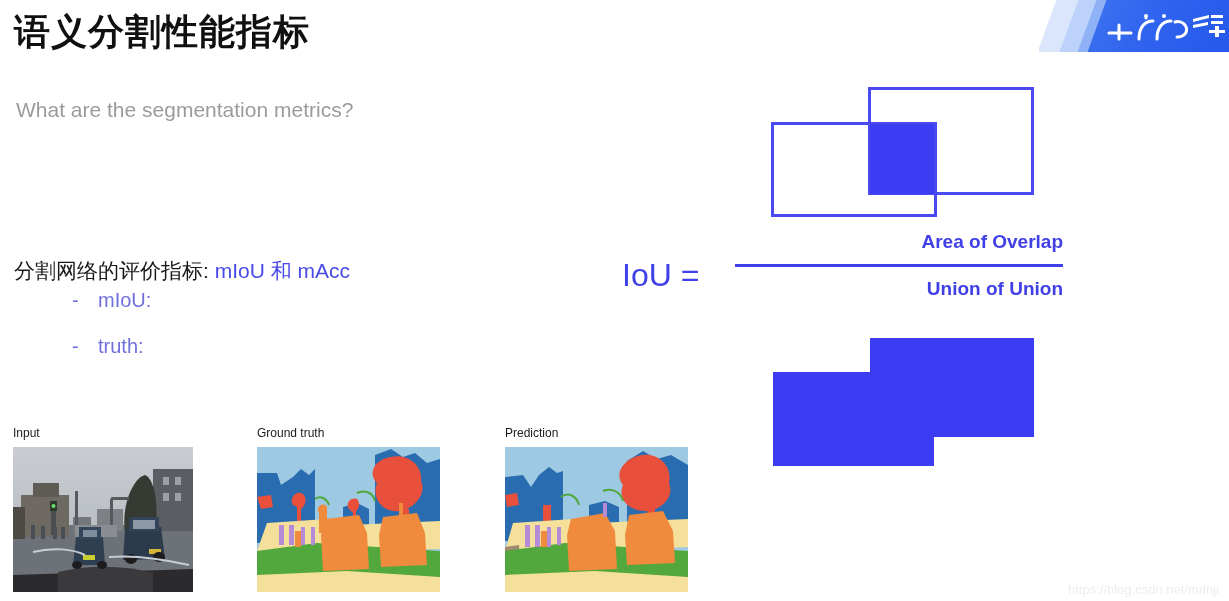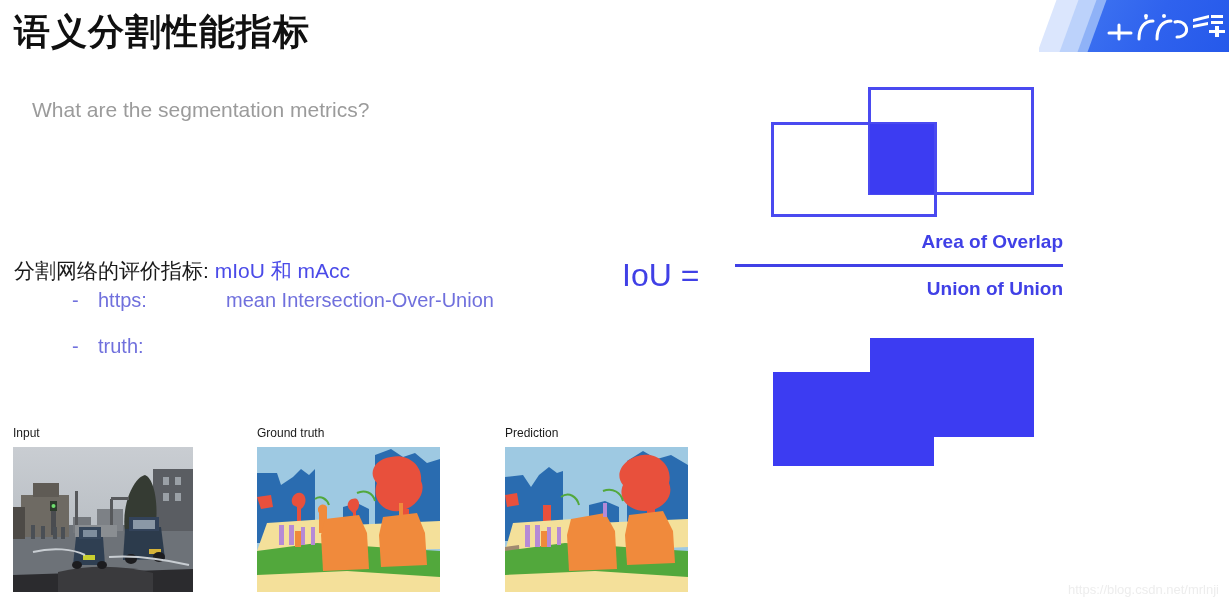--- a/index.html
+++ b/index.html
@@ -38,21 +38,21 @@
   .logo-mark svg { display:block; }
 
   
   .page-title {
     position: absolute; left: 14px; top: 8px;
     font-size: 36px; font-weight: bold; color: #101010;
     letter-spacing: 1px;
   }
   .page-subtitle {
     position: absolute; left: 16px; top: 98px;
-    font-size: 21px; color: #9b9b9b; font-weight: normal; margin-left: 16px;
+    font-size: 21px; color: #9b9b9b; font-weight: normal;
   }
 
   
   .metric-line {
     position: absolute; left: 14px; top: 257px;
     font-size: 21px; color: #1a1a1a; white-space: nowrap;
   }
   .metric-line .hl { color: #4a4ae8; }
 
   .bullet-row {
@@ -154,22 +154,21 @@
   <div class="page-title">语义分割性能指标</div>
   <div class="page-subtitle">What are the segmentation metrics?</div>
 
   <div class="metric-line">
     <span>分割网络的评价指标:</span>
     <span class="hl">mIoU 和 mAcc</span>
   </div>
 
   <div class="bullet-row r1">
     <span class="bullet-dash">-</span>
-    <span class="bullet-key">https:</span>
-    <span class="bullet-val">mean Intersection-Over-Union</span>
+    <span class="bullet-key">mIoU:</span>
   </div>
   <div class="bullet-row r2">
     <span class="bullet-dash">-</span>
     <span class="bullet-key">truth:</span>
   </div>
 
   <div class="diagram-overlap">
     <div class="rect-outline rect-top"></div>
     <div class="rect-outline rect-left"></div>
     <div class="rect-inter"></div>

